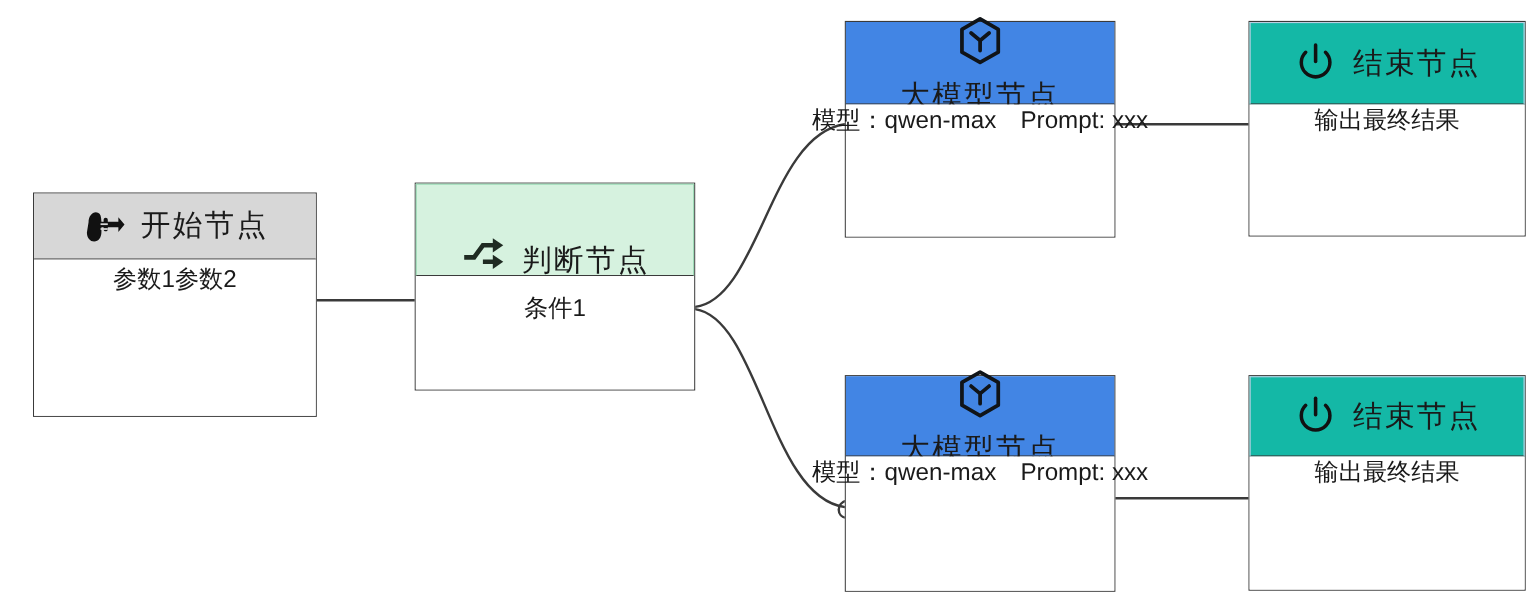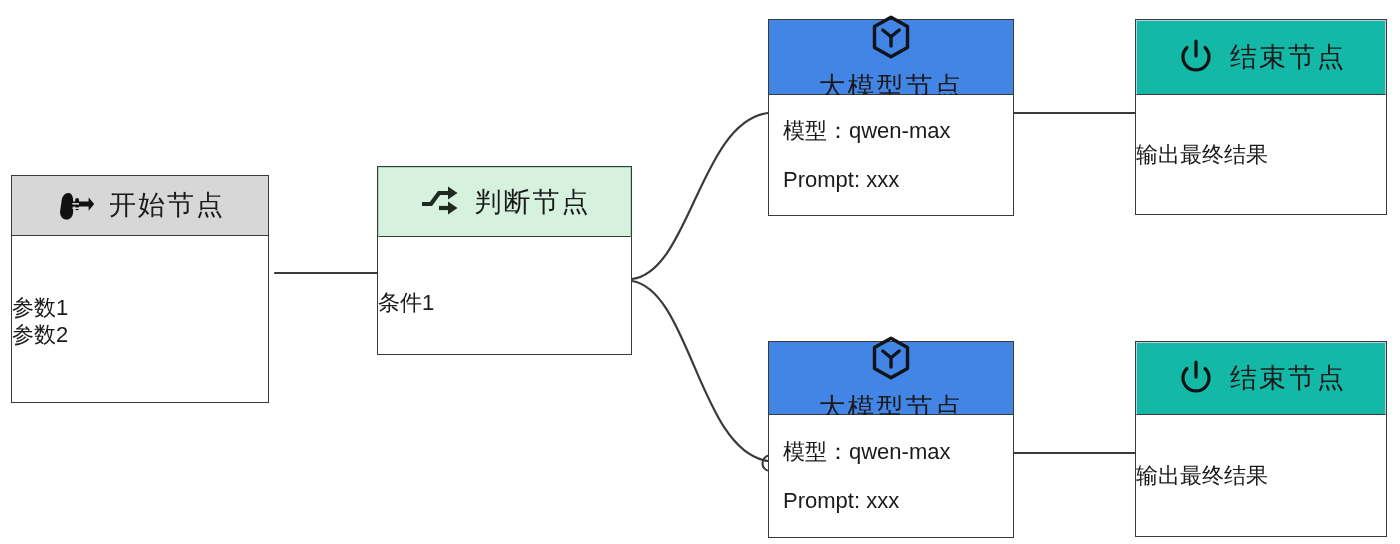--- a/index.html
+++ b/index.html
@@ -55,21 +55,21 @@
   .node-title {
     font-size: 27px;
     letter-spacing: 2px;
     line-height: 1;
     white-space: nowrap;
   }
   .node-body {
     flex: 1 1 auto;
     box-sizing: border-box;
     display: flex;
-    flex-direction: column;
+    flex-direction: row;
     justify-content: center;
     background: #ffffff;
   }
   .body-line {
     font-size: 22px;
     line-height: 1.25;
     white-space: nowrap;
   }
   .body-center .body-line { text-align: left; }
   .body-left  .body-line  { text-align: left; }
@@ -91,26 +91,26 @@
   }
   .hd-blue {
     background: #4285e4;
     border-bottom: 1.6px solid #3a3a3a;
     flex-direction: column;
   }
 
   .icon { flex: 0 0 auto; display: block; }
 
   
-  #node-start    { left: 11px;   top: 175px; width: 258px; height: 228px; }
+  #node-start    { left: 30px;   top: 175px; width: 258px; height: 204px; }
   #node-start .node-header  { height: 60px; }
   #node-start .node-body    { padding-top: 4px; }
 
   #node-decision { left: 377px;  top: 166px; width: 255px; height: 189px; }
-  #node-decision .node-header { height: 70px; }
+  #node-decision .node-header { height: 84px; align-items: flex-end; }
   #node-decision .node-body   { gap: 16px; padding-top: 15px; }
 
   #node-llm-top  { left: 768px;  top: 19px;  width: 246px; height: 197px; }
   #node-llm-top .node-header  { height: 75px; }
   #node-llm-top .node-body    { gap: 22px; padding: 0 14px; }
 
   #node-end-top  { left: 1135px; top: 19px;  width: 252px; height: 196px; }
   #node-end-top .node-header  { height: 75px; }
   #node-end-top .node-body    { gap: 10px; }
 

